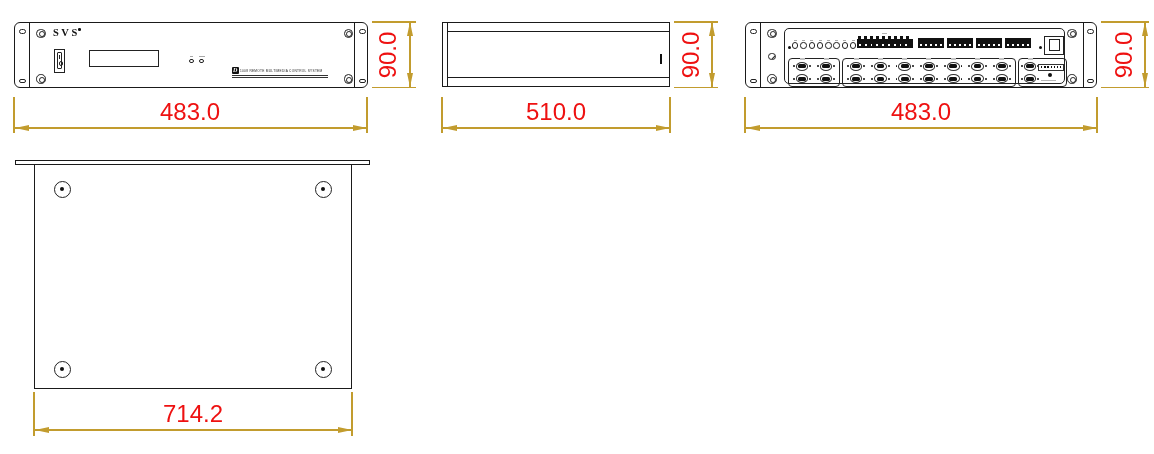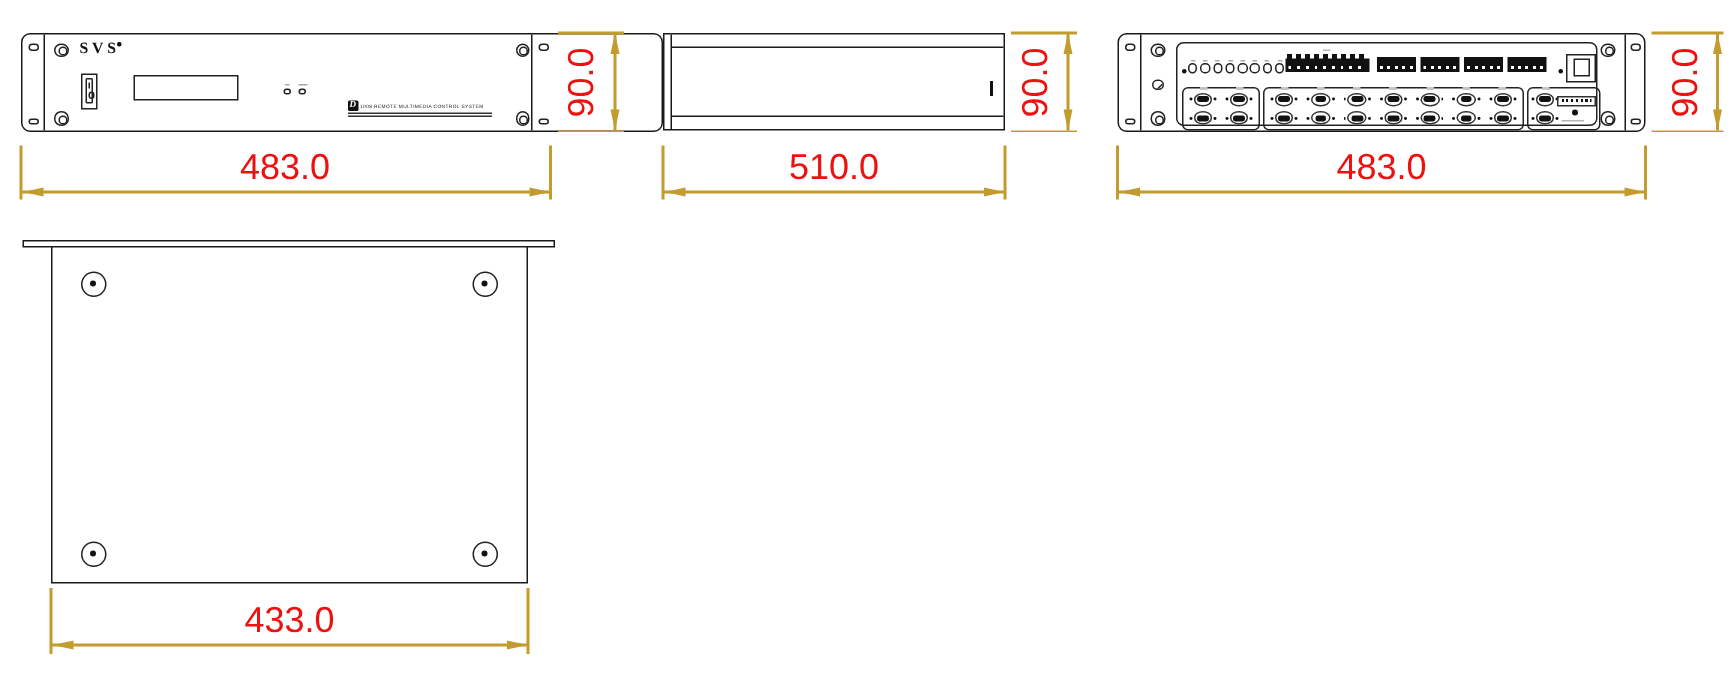--- a/index.html
+++ b/index.html
@@ -83,21 +83,21 @@
   .arr.up   {border-left:3px solid transparent;border-right:3px solid transparent;border-bottom:14px solid var(--dim_line,#C29C2E);}
   .arr.down {border-left:3px solid transparent;border-right:3px solid transparent;border-top:14px solid var(--dim_line,#C29C2E);}
   .dim-text{position:absolute;color:var(--dim_text,#EE1111);font:24px/1 "Liberation Sans",sans-serif;text-align:center;}
   .dim-text.v{transform:rotate(-90deg);}
 </style>
 </head>
 <body>
 
 <div class="stage">
 
-  <div class="panel" style="left:14px;top:21.5px;width:428px;height:66.5px;">
+  <div class="panel" style="left:14px;top:21.5px;width:354px;height:66.5px;">
     <i class="ln" style="left:14px;top:0;bottom:0;width:1px;"></i>
     <i class="ln" style="left:339px;top:0;bottom:0;width:1px;"></i>
     <i class="slot" style="left:3.5px;top:6.5px;"></i>
     <i class="slot" style="left:3.5px;top:56px;"></i>
     <i class="slot" style="left:343.5px;top:6.5px;"></i>
     <i class="slot" style="left:343.5px;top:56px;"></i>
     <i class="screw" style="left:21px;top:6px;"></i>
     <i class="screw" style="left:21px;top:51.5px;"></i>
     <i class="screw" style="left:328.5px;top:6px;"></i>
     <i class="screw" style="left:328.5px;top:51.5px;"></i>
@@ -416,16 +416,16 @@
     <i class="foot" style="left:18.5px;top:195.5px;"></i>
     <i class="foot" style="left:279.5px;top:195.5px;"></i>
   </div>
 
   <div>
     <i class="dim-ln" style="left:33.4px;top:392px;width:1.2px;height:44px;"></i>
     <i class="dim-ln" style="left:351.4px;top:392px;width:1.2px;height:44px;"></i>
     <i class="dim-ln" style="left:34px;top:429.4px;width:318px;height:1.2px;"></i>
     <i class="arr left" style="left:34.5px;top:427px;"></i>
     <i class="arr right" style="left:337.5px;top:427px;"></i>
-    <div class="dim-text" style="left:123px;top:402px;width:140px;">433.0</div>
+    <div class="dim-text" style="left:123px;top:402px;width:140px;">714.2</div>
   </div>
 
 </div>
 
 </body></html>

